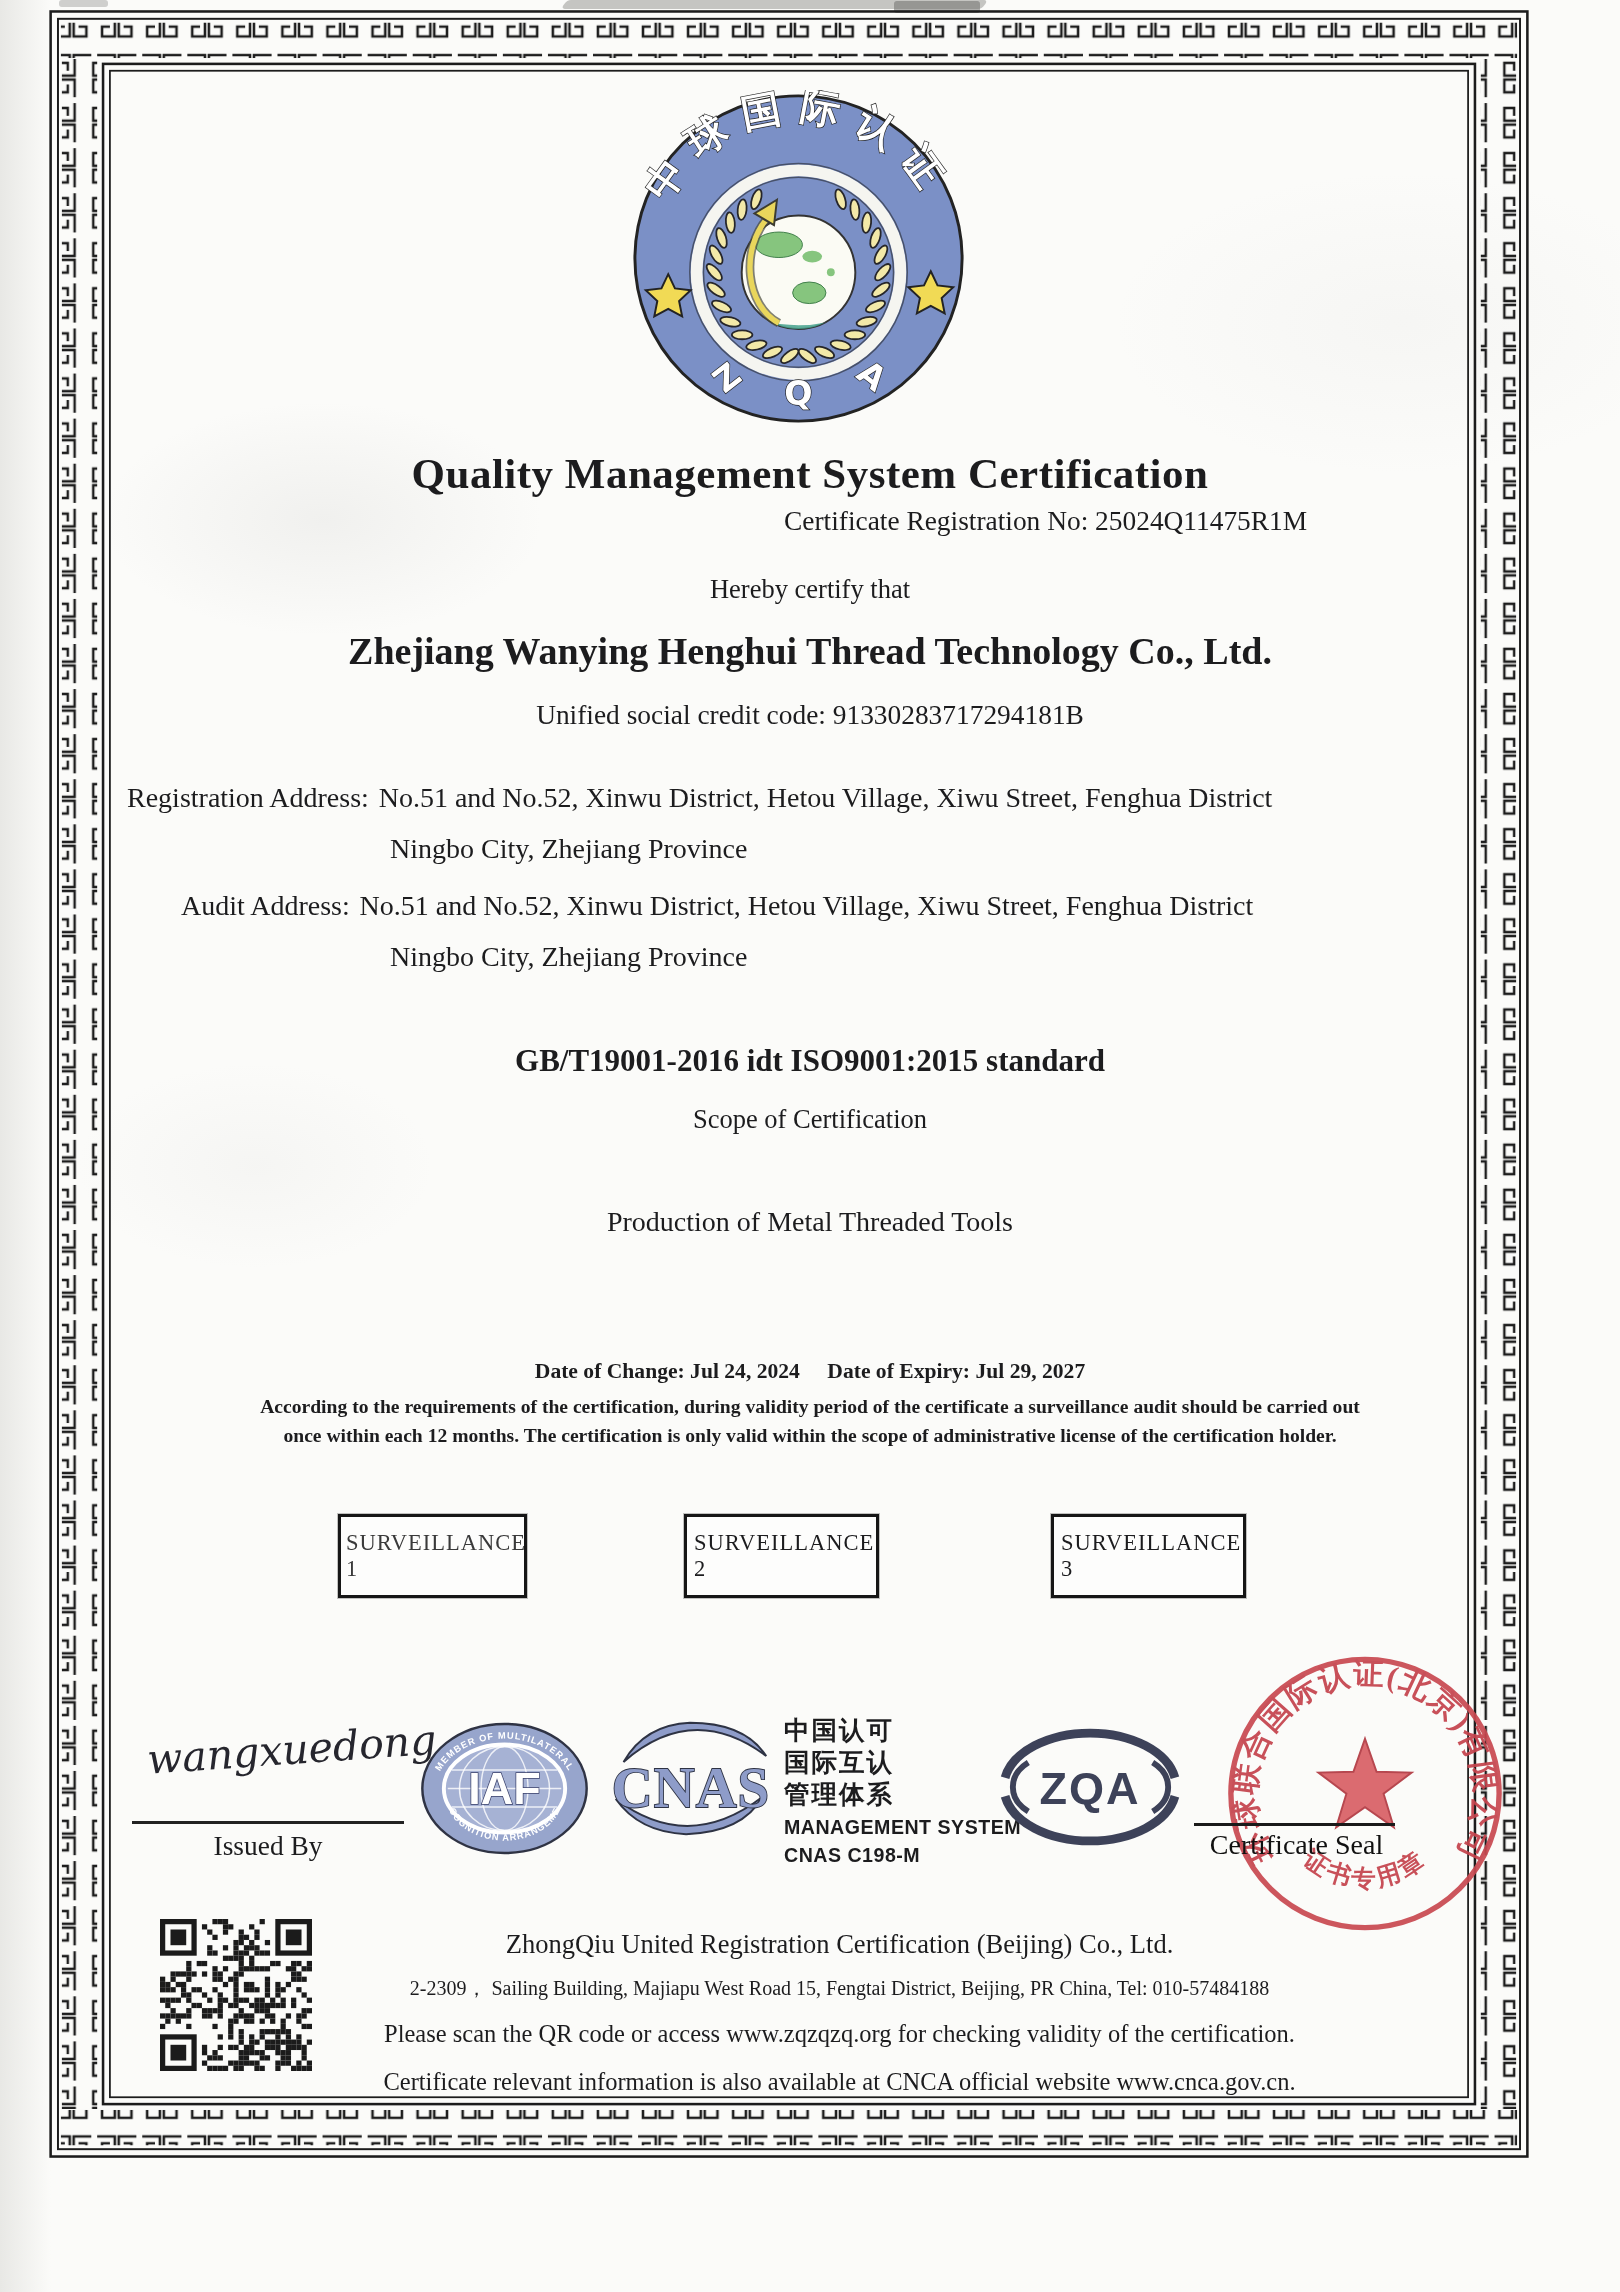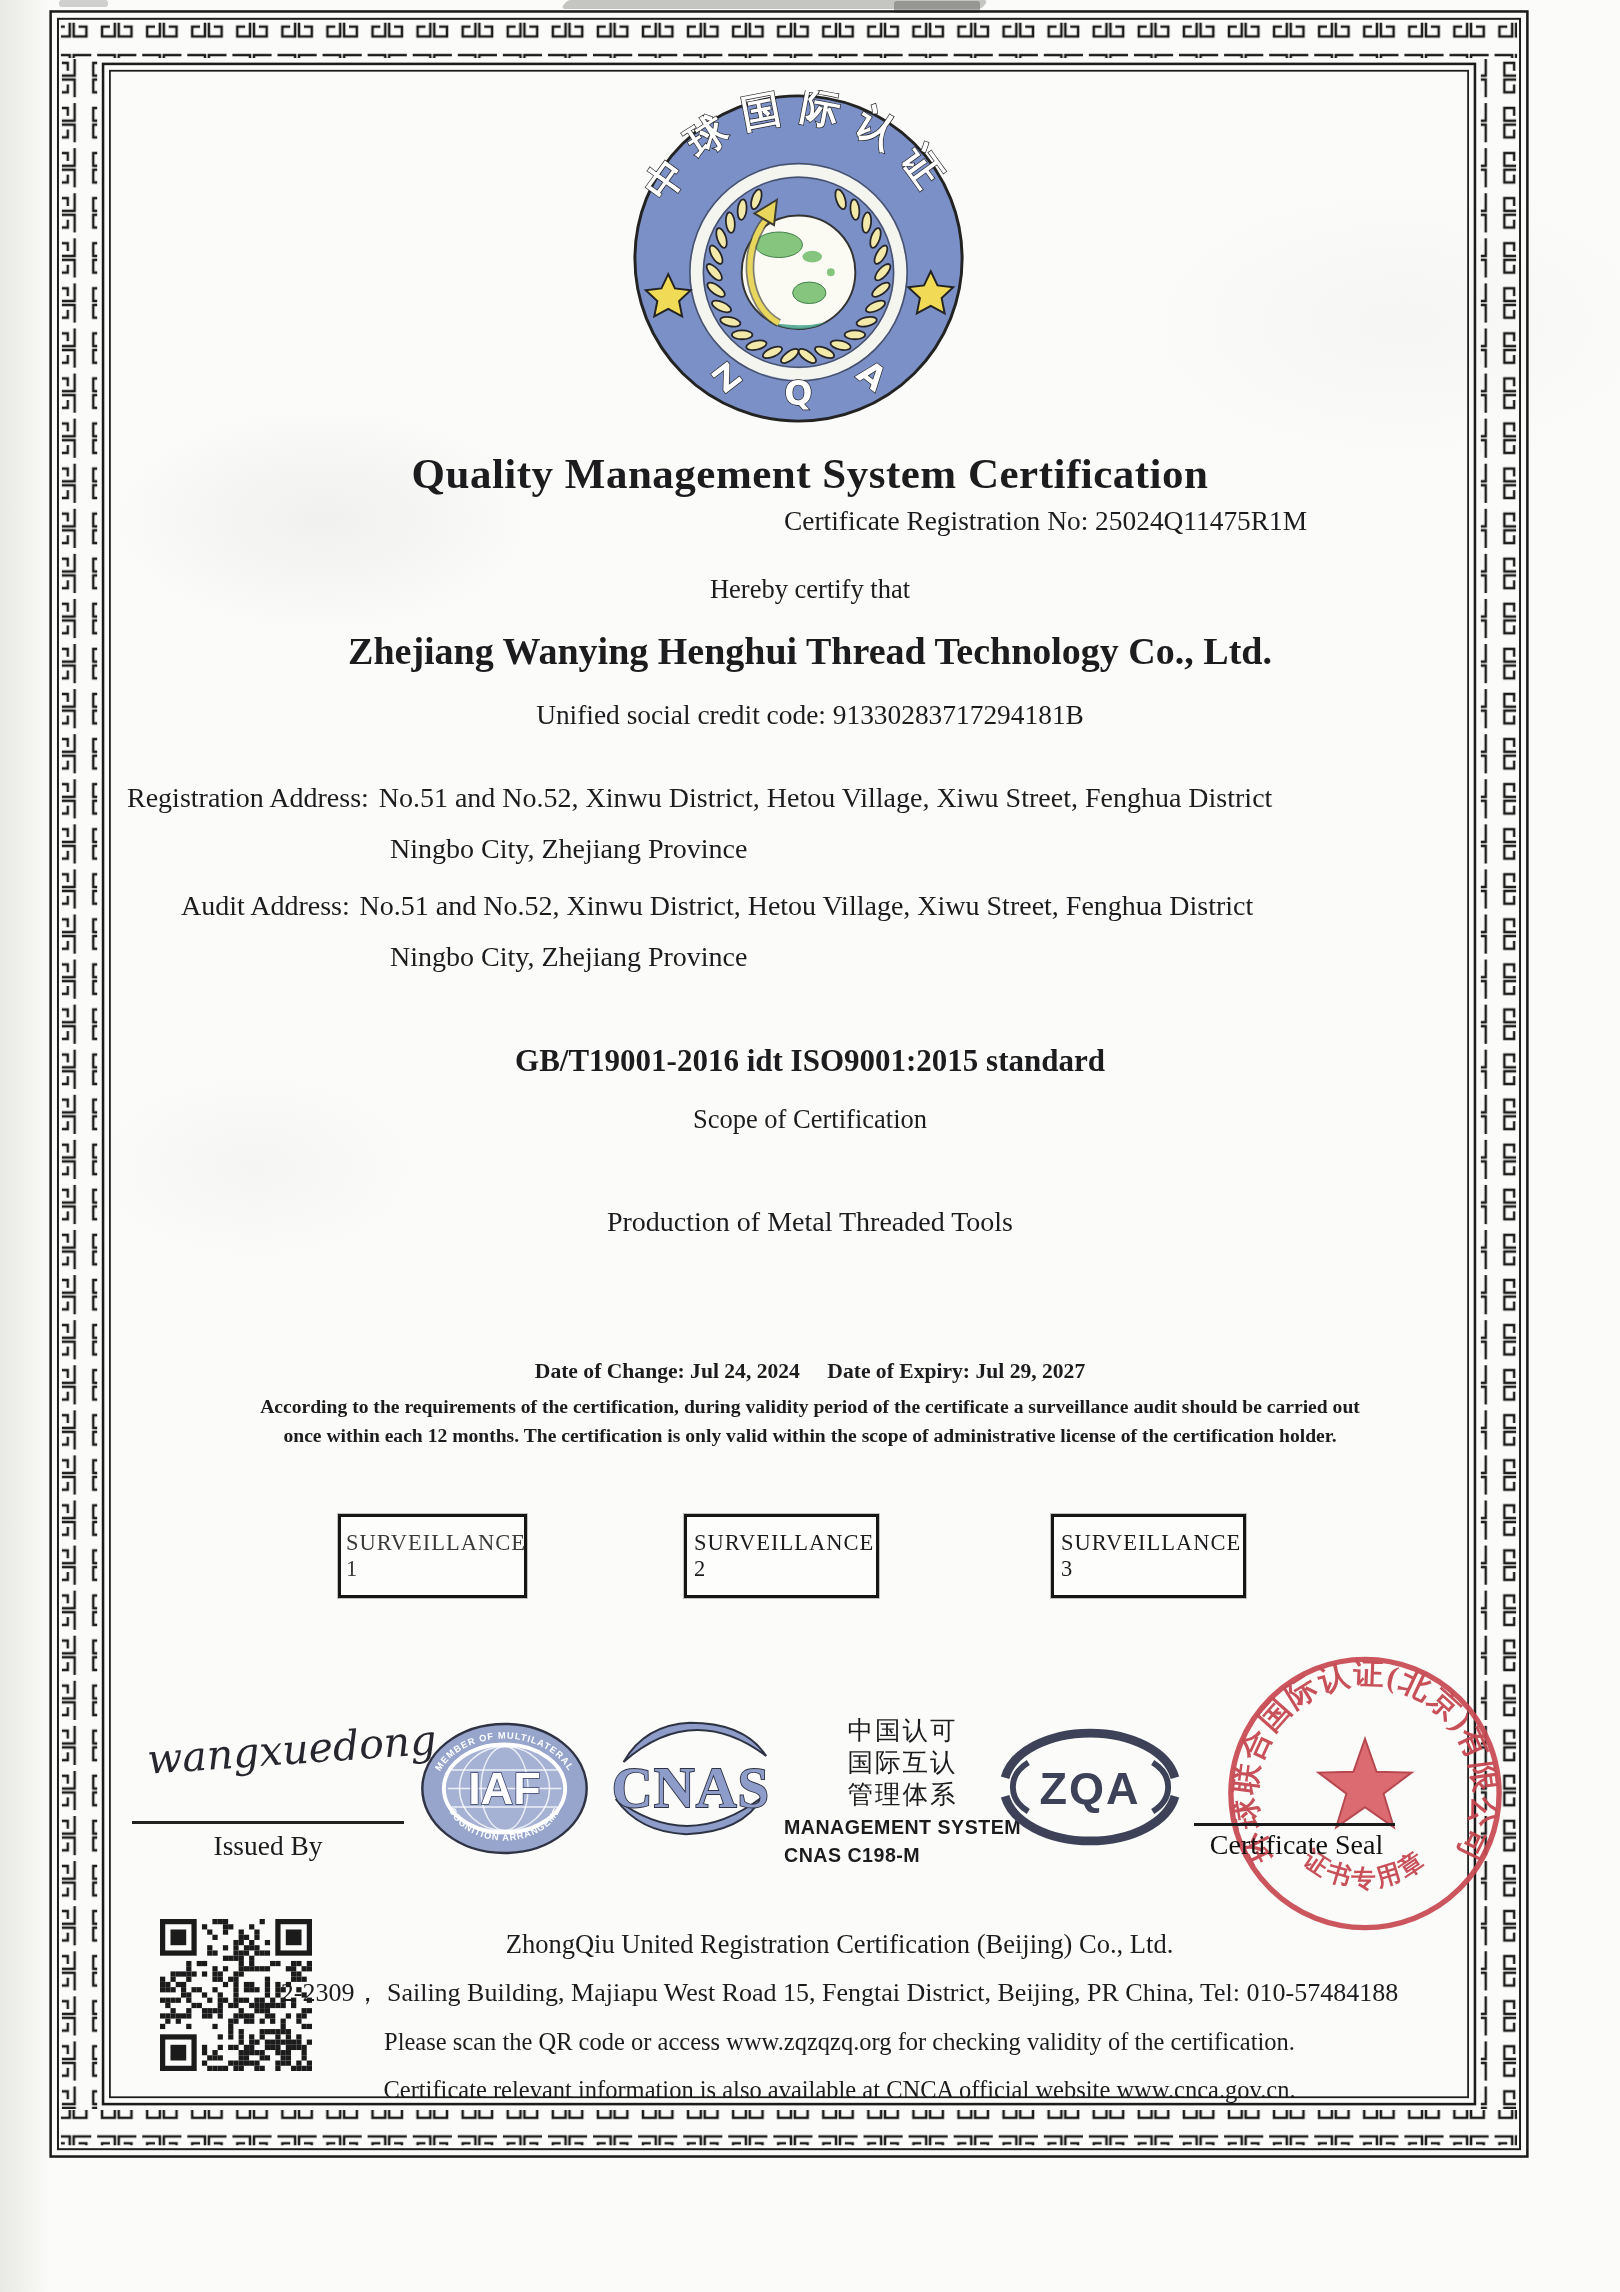--- a/index.html
+++ b/index.html
@@ -44,29 +44,29 @@
   .sbox{top:1514px;height:78px;border:3.9px solid #161616;box-shadow:0 0 0 1px rgba(20,20,20,.25);
         display:flex;align-items:center;justify-content:center;font-size:22.5px;letter-spacing:1px;background:#fdfdfc;padding-left:7px;}
   .sb1{left:338px;width:176px;color:#3a3a3a;}
   .sb2{left:684px;width:182px;}
   .sb3{left:1025px;width:182px;margin-left:26px;}
   .sig{left:147px;top:1727px;width:255px;font-size:41px;font-style:italic;
        font-family:"DejaVu Serif","Liberation Serif",serif;color:#26262e;transform:rotate(-4deg);text-align:center;}
   .sigline{left:132px;top:1821px;width:272px;height:2.9px;background:#222;}
   .issuedby{left:132px;top:1831px;width:272px;text-align:center;font-size:27.4px;}
   .cnasblock{left:784px;top:1715px;line-height:1.25;font-family:"Liberation Sans","DejaVu Sans",sans-serif;}
-  .cnasblock .cn{font-size:25.5px;font-weight:400;letter-spacing:2px;text-align:center;}
+  .cnasblock .cn{font-size:25.5px;font-weight:700;letter-spacing:2px;}
   .cnasblock .en{font-size:19.6px;font-weight:700;margin-top:3.9px;letter-spacing:0.5px;}
   .seal-line{left:1194px;top:1823px;width:201px;height:2.9px;background:#1a1a1a;z-index:6;}
   .seal-label{left:1184px;top:1829px;width:225px;text-align:center;font-size:28px;color:#101010;z-index:6;}
   .sealwrap{left:1223px;top:1633px;z-index:5;opacity:.93;}
   .footer{left:271px;top:1929px;width:1137px;text-align:center;}
   .footer div{white-space:nowrap;}
   .f1{font-size:26.5px;}
-  .f2{font-size:26px;margin-top:14.7px;}
+  .f2{font-size:20px;margin-top:14.7px;}
   .f3{font-size:24.5px;margin-top:18.6px;}
   .f4{font-size:24.5px;margin-top:19.6px;}
   .qr{left:160px;top:1919px;}
 </style>
 </head>
 <body>
 
 <div class="page">
 
   <div class="abs sm1"></div>

